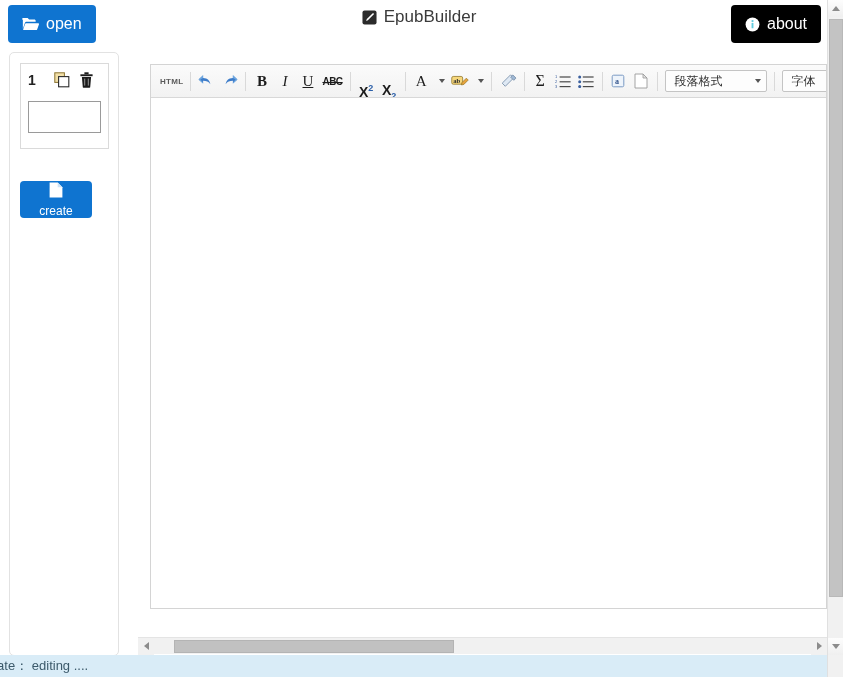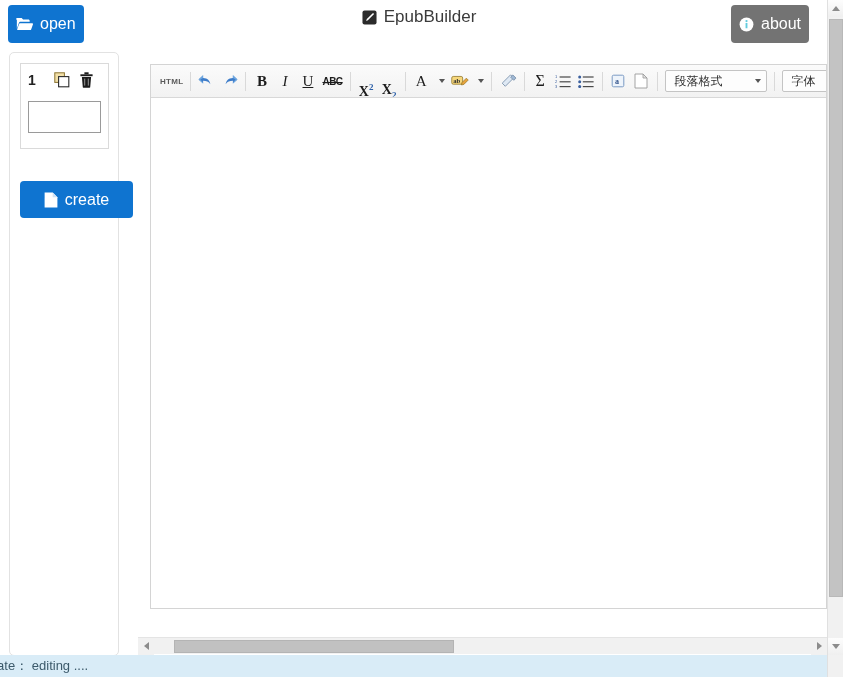--- a/index.html
+++ b/index.html
@@ -31,26 +31,26 @@
     border: none;
     border-radius: 4px;
     color: #ffffff;
     font-size: 16px;
     font-family: "Liberation Sans", sans-serif;
     cursor: pointer;
     display: flex;
     align-items: center;
     justify-content: center;
     gap: 7px;
-    padding: 0 8px;
+    padding: 0 14px;
     line-height: 1;
     white-space: nowrap;
   }
   .btn-primary { background: #0f74d0; }
-  .btn-info    { background: #737373; }
+  .btn-info    { background: #000000; }
 
   #btn-open     { left: 8px;  top: 5px; height: 38px; }
   #btn-download { left: 111px; top: 5px; height: 38px; }
   #btn-about    { left: 731px; top: 5px; height: 38px; }
 
   .app-title {
     position: absolute;
     left: 0; right: 2px;
     top: 7px;
     text-align: center;
@@ -112,24 +112,25 @@
     background: #ffffff;
     font-size: 12px;
     padding: 2px 4px;
     font-family: "Liberation Sans", sans-serif;
     outline: none;
   }
   #btn-create {
     position: absolute;
     left: 10px;
     top: 128px;
-    width: 113px;
+    width: 72px;
     height: 37px;
     border-radius: 4px;
-    font-size: 16px;
+    font-size: 12px;
+    flex-direction: column;
   }
 
   
   .editor {
     position: absolute;
     left: 150px;
     top: 64px;
     width: 677px;
     height: 545px;
     border: 1px solid #d4d4d4;
@@ -168,21 +169,21 @@
     font-size: 8px;
     letter-spacing: .3px;
     color: #5a5a5a;
     font-family: "Liberation Sans", sans-serif;
     font-weight: bold;
   }
   .tb-b { font-weight: bold; font-size: 15px; color: #1c1c1c; font-family: "Liberation Serif", serif; }
   .tb-i { font-style: italic; font-size: 15px; color: #1c1c1c; font-family: "Liberation Serif", serif; }
   .tb-u { text-decoration: underline; font-size: 15px; color: #1c1c1c; font-family: "Liberation Serif", serif; }
   .tb-s { text-decoration: line-through; font-size: 10px; font-weight: bold; color: #1c1c1c; letter-spacing:-.5px; }
-  .tb-sup, .tb-sub { font-size: 14px; color: #1c1c1c; font-family: Liberation Serif, serif; font-weight:bold;margin-top:20px; }
+  .tb-sup, .tb-sub { font-size: 14px; color: #1c1c1c; font-family: Liberation Sans, sans-serif; font-weight:bold;margin-top:20px; }
   .tb-sup sup, .tb-sub sub { font-size: 9px; color: #2b5fa8; }
   .tb-sigma { font-size: 16px; color: #1c1c1c; font-family: "Liberation Serif", serif; }
   .tb-A { font-size: 15px; color: #1c1c1c; font-family: "Liberation Serif", serif; }
   .caret {
     width: 0; height: 0;
     border-left: 3.5px solid transparent;
     border-right: 3.5px solid transparent;
     border-top: 4px solid #555;
     margin-left: 3px;
   }

